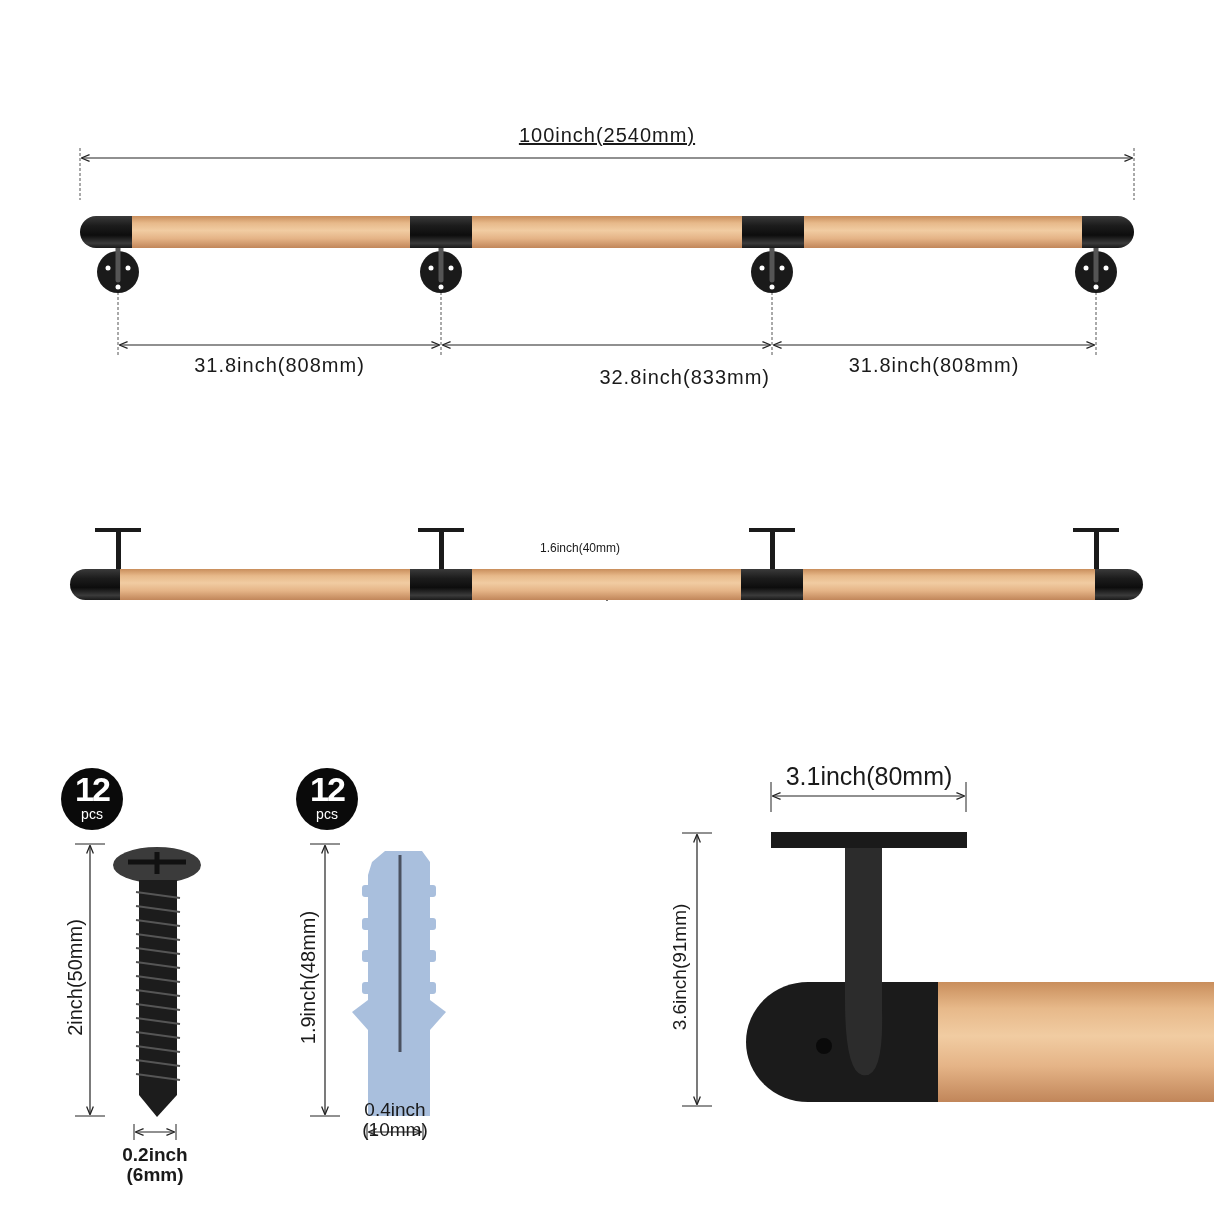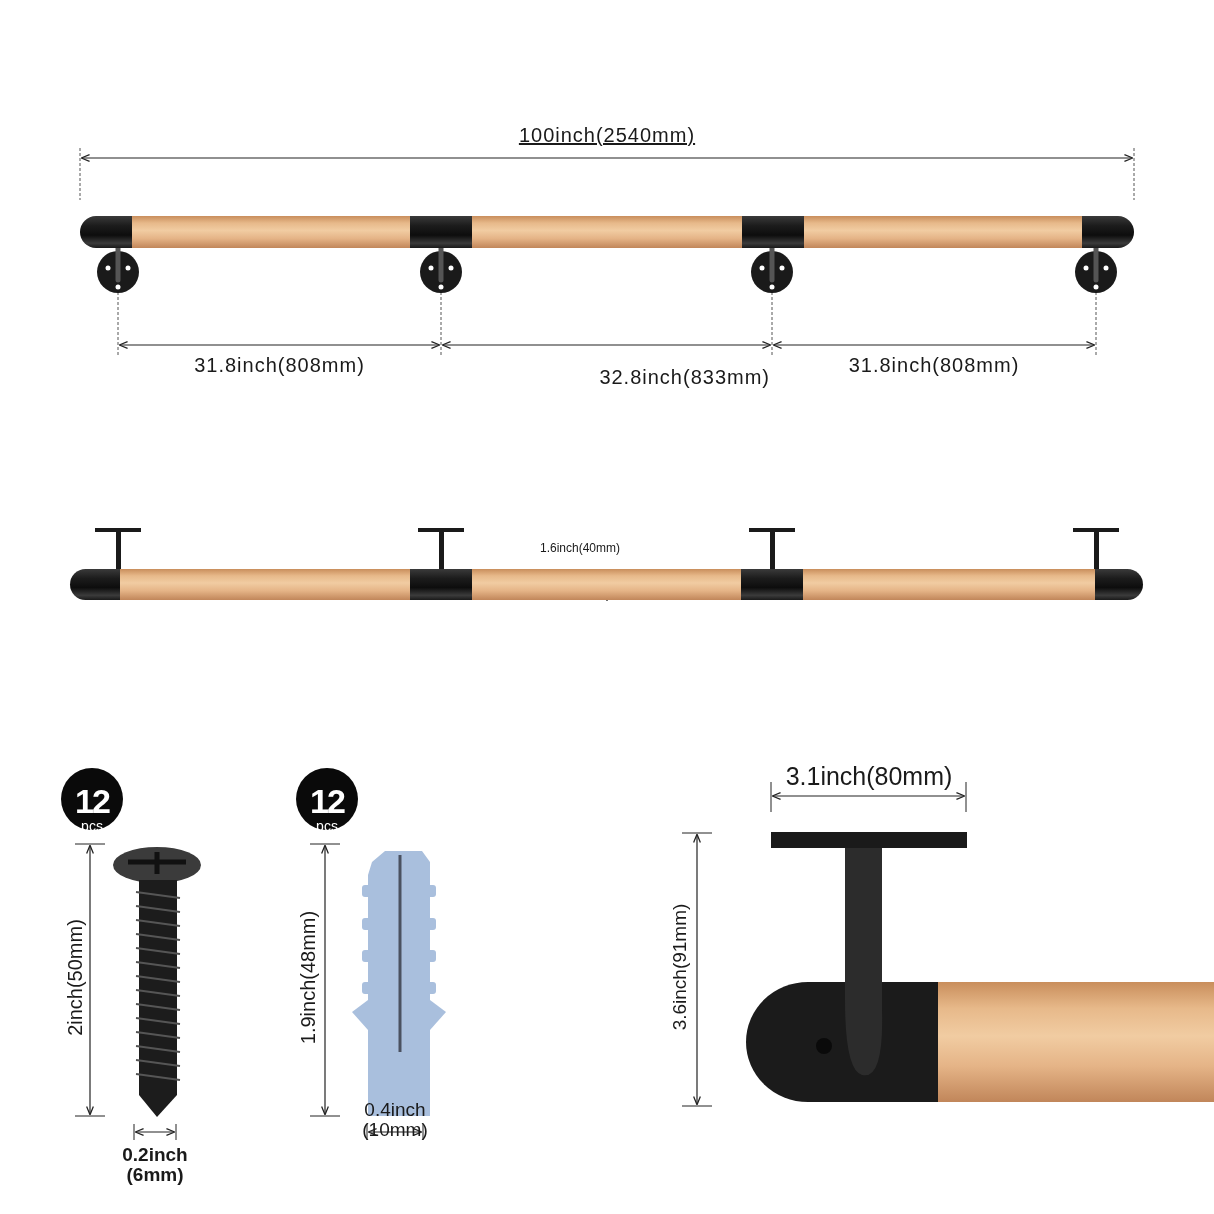--- a/index.html
+++ b/index.html
@@ -4,21 +4,21 @@
 <style>
   html, body { margin:0; padding:0; background:#ffffff; }
   body { width:1214px; height:1214px; position:relative; overflow:hidden; font-family:"Liberation Sans", sans-serif; color:#1a1a1a; }
   .abs { position:absolute; }
   .label { position:absolute; font-family:"Liberation Sans", sans-serif; color:#1a1a1a; white-space:nowrap; }
   .wood { position:absolute; background:linear-gradient(180deg,#c98e5c 0%,#e7b98a 22%,#f1cca2 45%,#e5b487 70%,#c1865a 100%); }
   .metal { position:absolute; background:linear-gradient(180deg,#3a3a3a 0%,#1c1c1c 30%,#0d0d0d 60%,#3b3b3b 85%,#1a1a1a 100%); }
   .cap-l { border-radius:16px 0 0 16px; }
   .cap-r { border-radius:0 16px 16px 0; }
   .badge { position:absolute; width:62px; height:62px; border-radius:50%; background:#0a0a0a; color:#fff; text-align:center; }
-  .badge .num { display:block; font-weight:bold; font-size:34px; line-height:34px; margin-top:16px; letter-spacing:-2px; }
+  .badge .num { display:block; font-weight:bold; font-size:34px; line-height:34px; margin-top:4px; letter-spacing:-2px; }
   .badge .unit { display:block; font-size:14px; line-height:16px; }
   svg { position:absolute; left:0; top:0; }
 </style>
 </head>
 <body>
 
 <svg width="1214" height="1214">
   <defs>
     <marker id="arr" viewBox="0 0 10 10" refX="9" refY="5" markerWidth="7" markerHeight="7" orient="auto-start-reverse">
       <path d="M0,1 L10,5 L0,9" fill="none" stroke="#222" stroke-width="1.5"></path>

